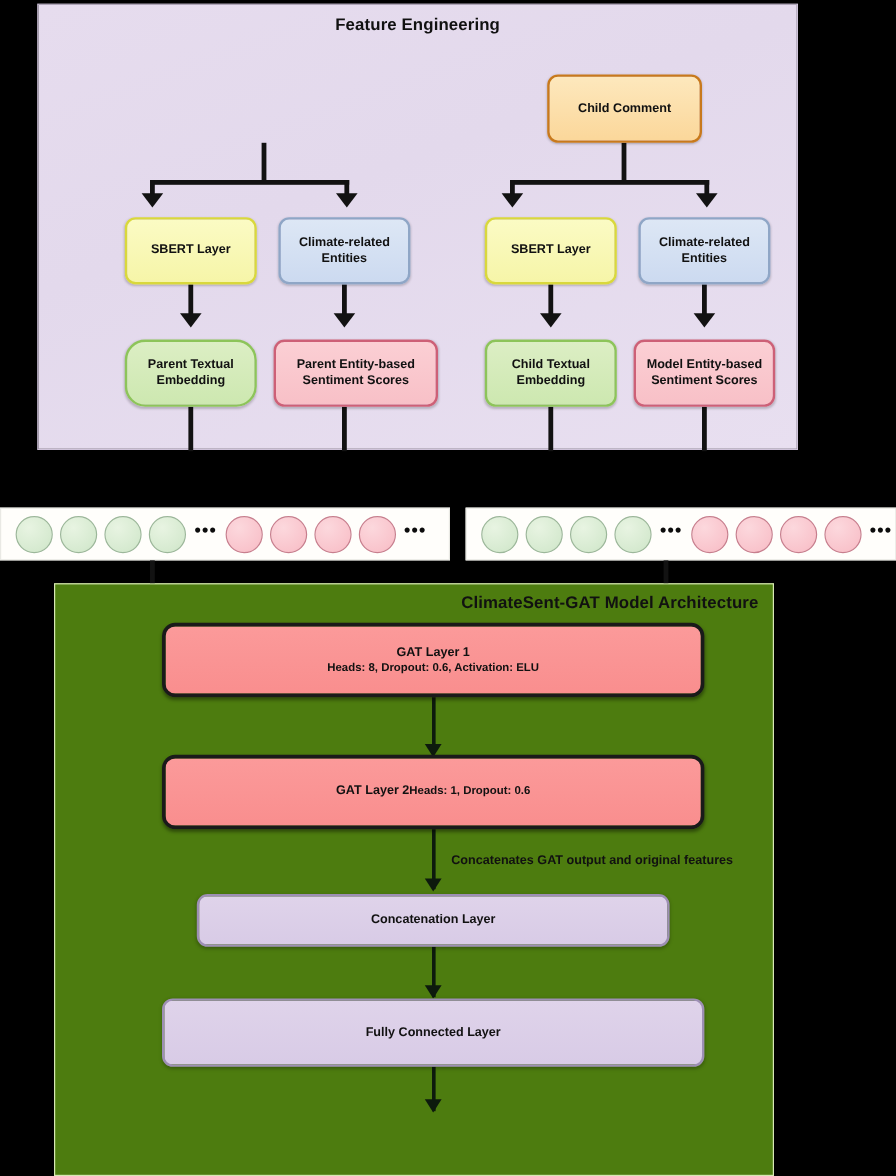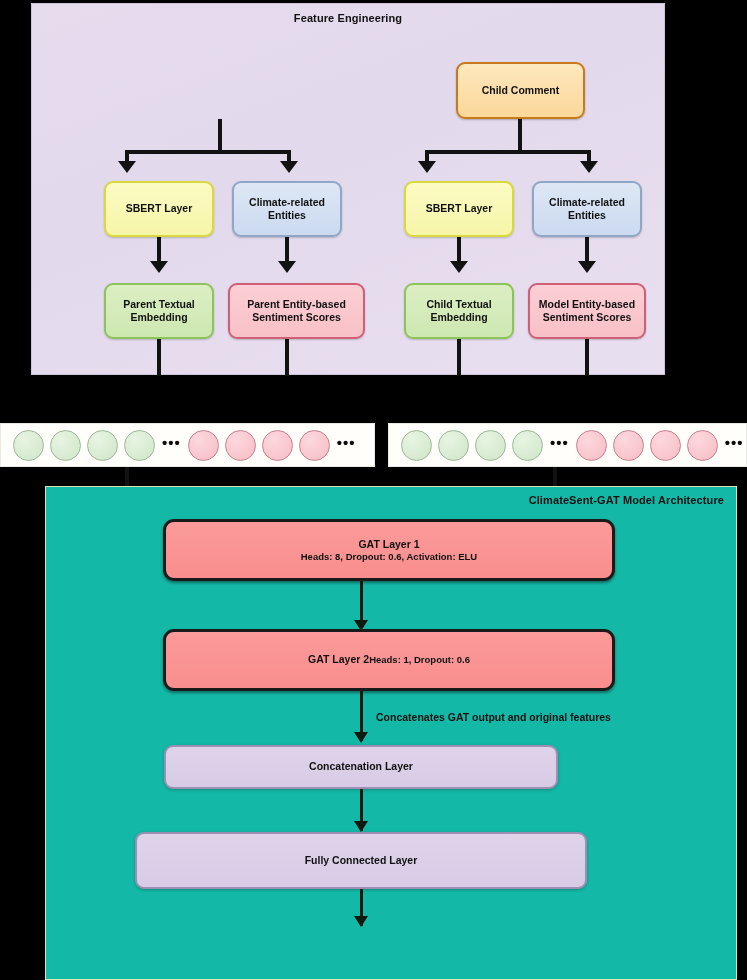--- a/index.html
+++ b/index.html
@@ -19,40 +19,40 @@
     box-sizing: border-box;
   }
   #feature-panel {
     left: 31px; top: 3px;
     width: 634px; height: 372px;
     background: linear-gradient(160deg, #e6dcee 0%, #e3d9ec 40%, #e8dff0 100%);
     border: 1px solid #cfc3da;
   }
   #gat-panel {
     left: 45px; top: 486px;
-    width: 692px; height: 494px;
-    background: #14b8a6;
+    width: 600px; height: 494px;
+    background: #4d7c0f;
     border: 1px solid #d7e8b4;
   }
   #vector-panel-left {
     left: 0px; top: 423px;
     width: 375px; height: 44px;
     background: #fffefb;
     border: 1px solid #e9e9e4;
   }
   #vector-panel-right {
     left: 388px; top: 423px;
     width: 359px; height: 44px;
     background: #fffefb;
     border: 1px solid #e9e9e4;
   }
 
   .panel-title {
     position: absolute;
-    font-size: 11px;
+    font-size: 14px;
     font-weight: bold;
     color: #111;
     letter-spacing: 0.1px;
     white-space: nowrap;
   }
   #feature-panel .panel-title { left: 0; right: 0; top: 8px; text-align: center; }
   #gat-panel .panel-title { right: 12px; top: 7px; }
 
   
   .node {
@@ -99,21 +99,20 @@
   .n-pink {
     background: linear-gradient(180deg, #fbcfd4 0%, #f8c0c7 100%);
     border: 2.5px solid #cd6077;
     box-shadow: 0 1px 2px rgba(0,0,0,.2);
   }
   .n-red {
     background: linear-gradient(180deg, #fb9a9a 0%, #f98e8e 100%);
     border: 3px solid #1a1a1a;
     border-radius: 11px;
     box-shadow: 0 2px 3px rgba(0,0,0,.4);
-    margin-left: 28px;
   }
   .n-purple {
     background: linear-gradient(180deg, #dfd3ea 0%, #d8cbe6 100%);
     border: 2.5px solid #9d8fb4;
     box-shadow: 0 1px 3px rgba(0,0,0,.25);
   }
   .n-cream {
     background: linear-gradient(180deg, #fdf3d2 0%, #fbedc3 100%);
     border: 2.5px solid #ded089;
     box-shadow: 0 1px 2px rgba(0,0,0,.25);
@@ -221,21 +220,21 @@
       <span>Climate-related</span><br>
       <span>Entities</span>
     </span>
   </div>
 
   <div class="edge-v" style="left:125px; top:233px; height:28px;"></div>
   <div class="arrowhead" style="left:118px; top:257px;"></div>
   <div class="edge-v" style="left:253px; top:233px; height:28px;"></div>
   <div class="arrowhead" style="left:246px; top:257px;"></div>
 
-  <div class="node n-green" style="left:72px; top:279px; width:110px; height:56px;">
+  <div class="node n-green" style="left:72px; top:279px; width:110px; height:56px;border-radius:17px;">
     <span>
       <span>Parent Textual</span><br>
       <span>Embedding</span>
     </span>
   </div>
 
   <div class="node n-pink" style="left:196px; top:279px; width:137px; height:56px;">
     <span>
       <span>Parent Entity-based</span><br>
       <span>Sentiment Scores</span>

